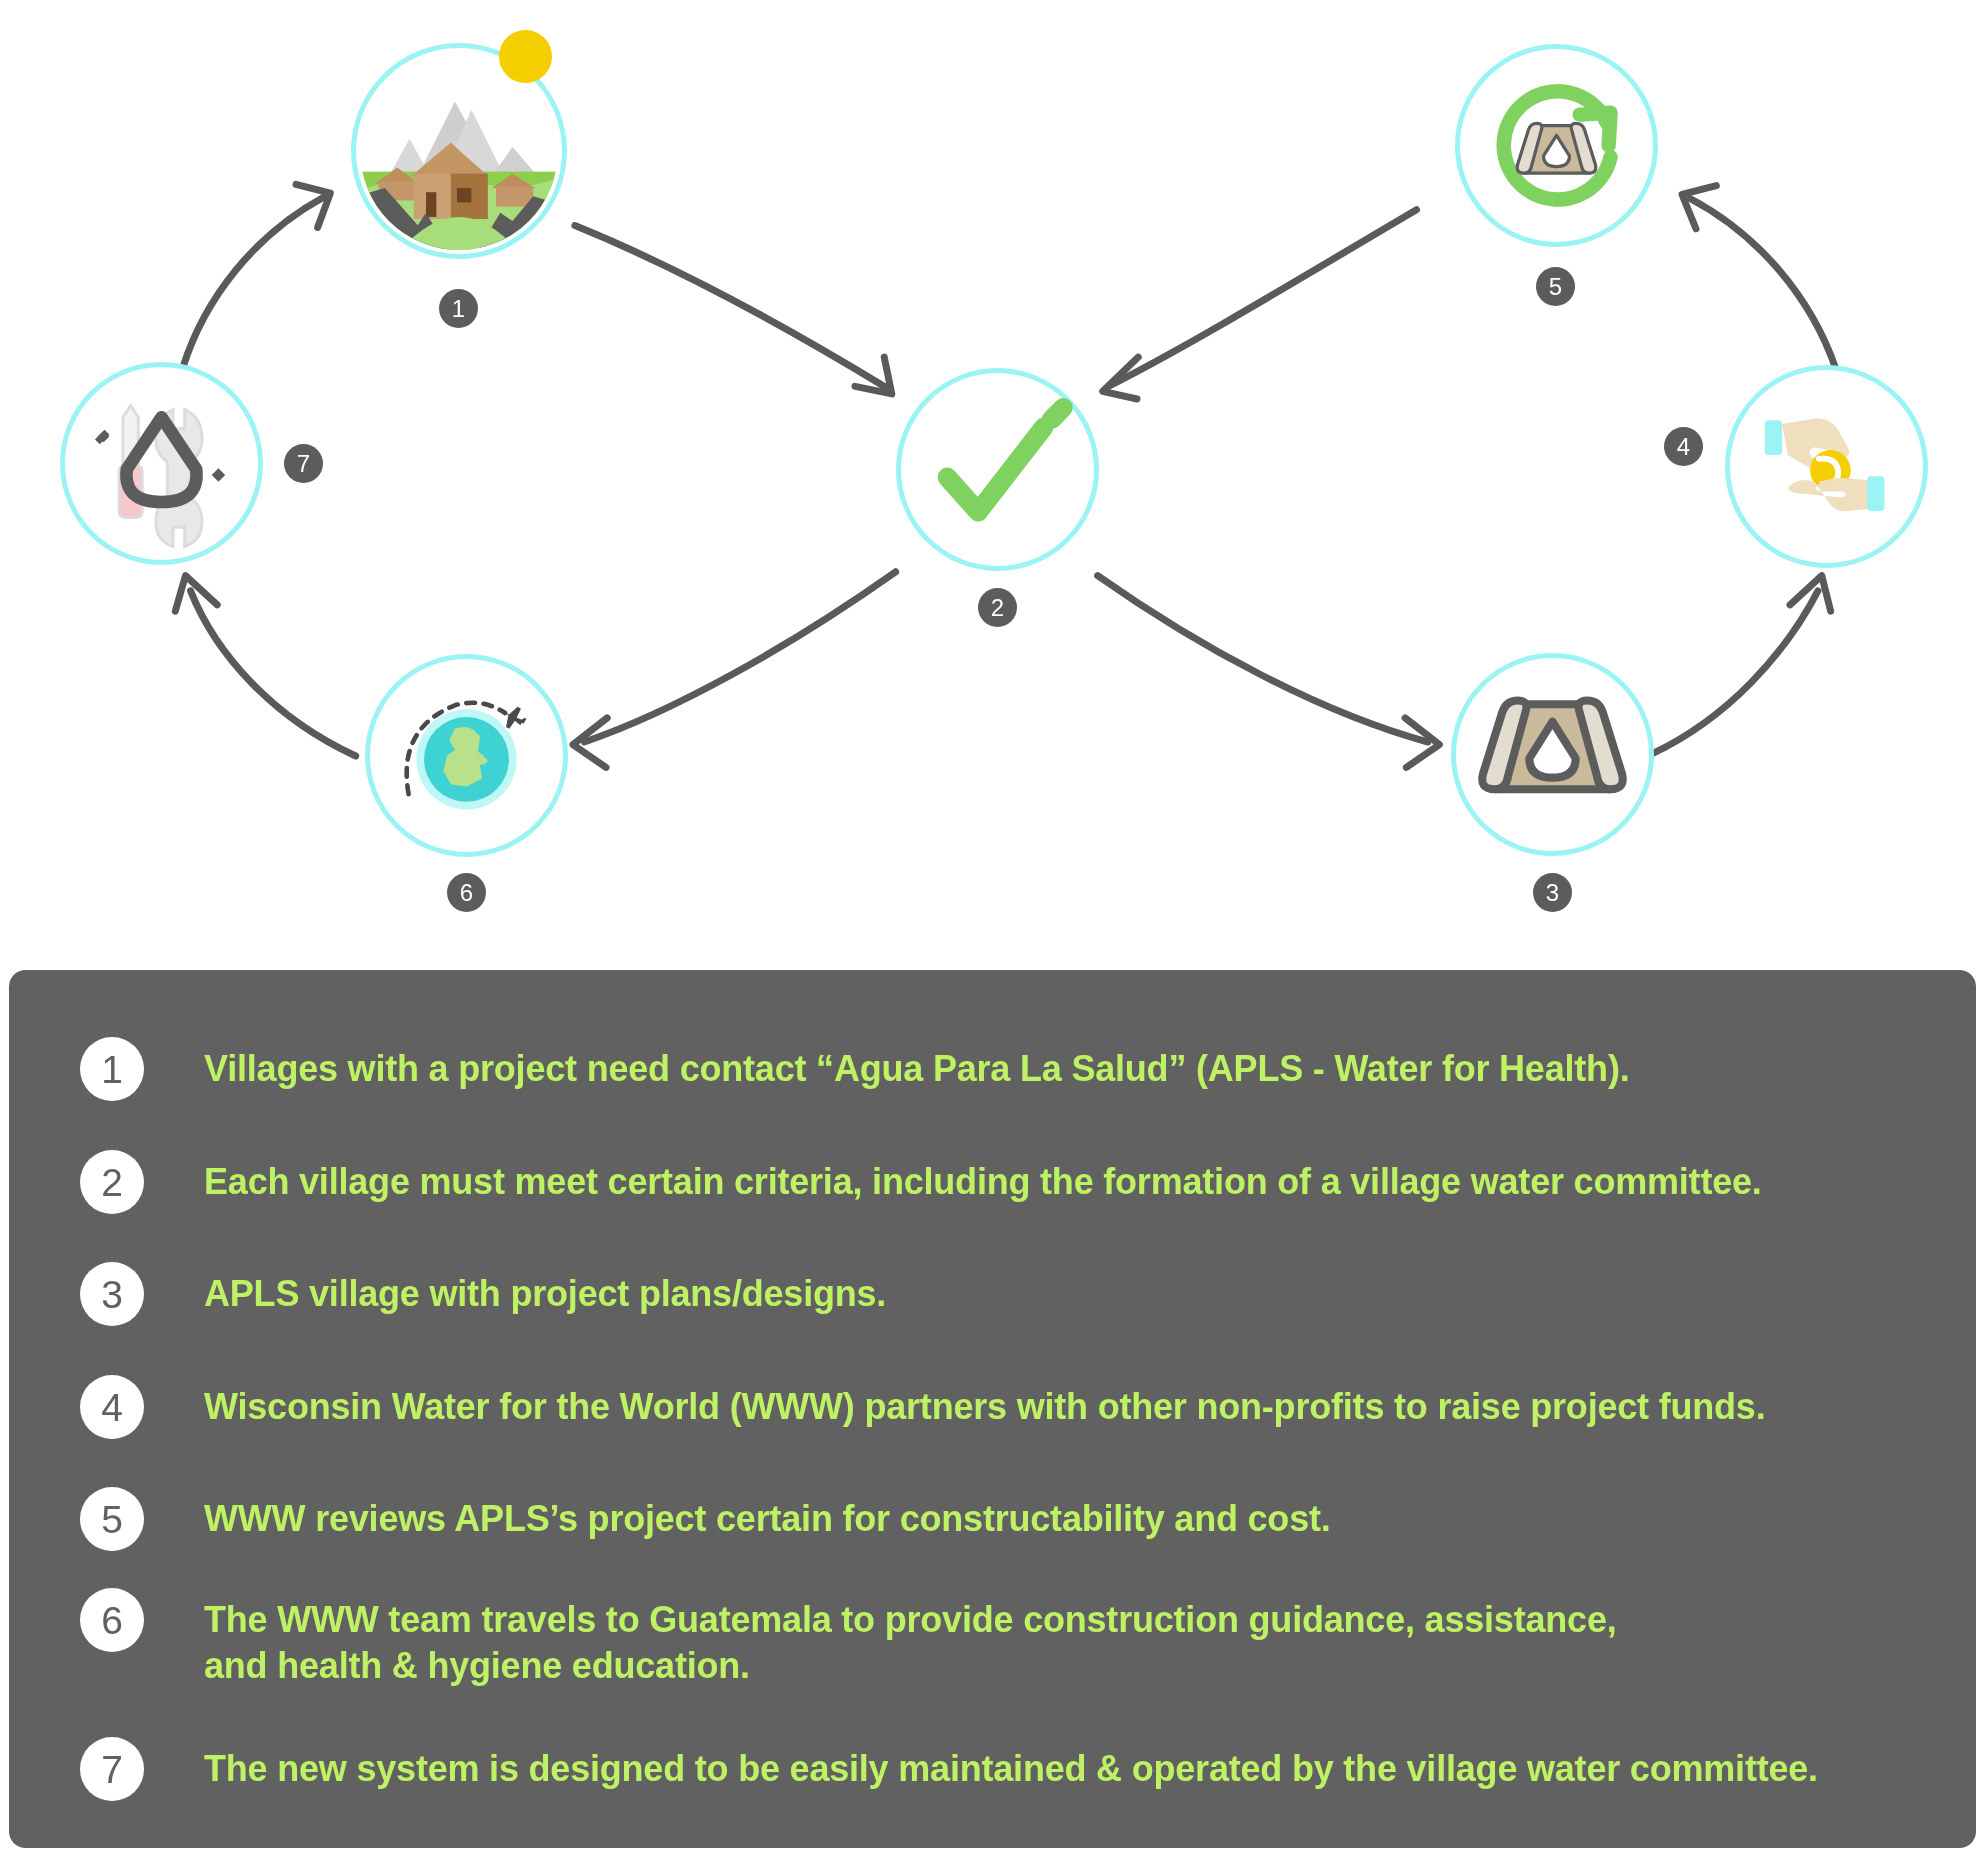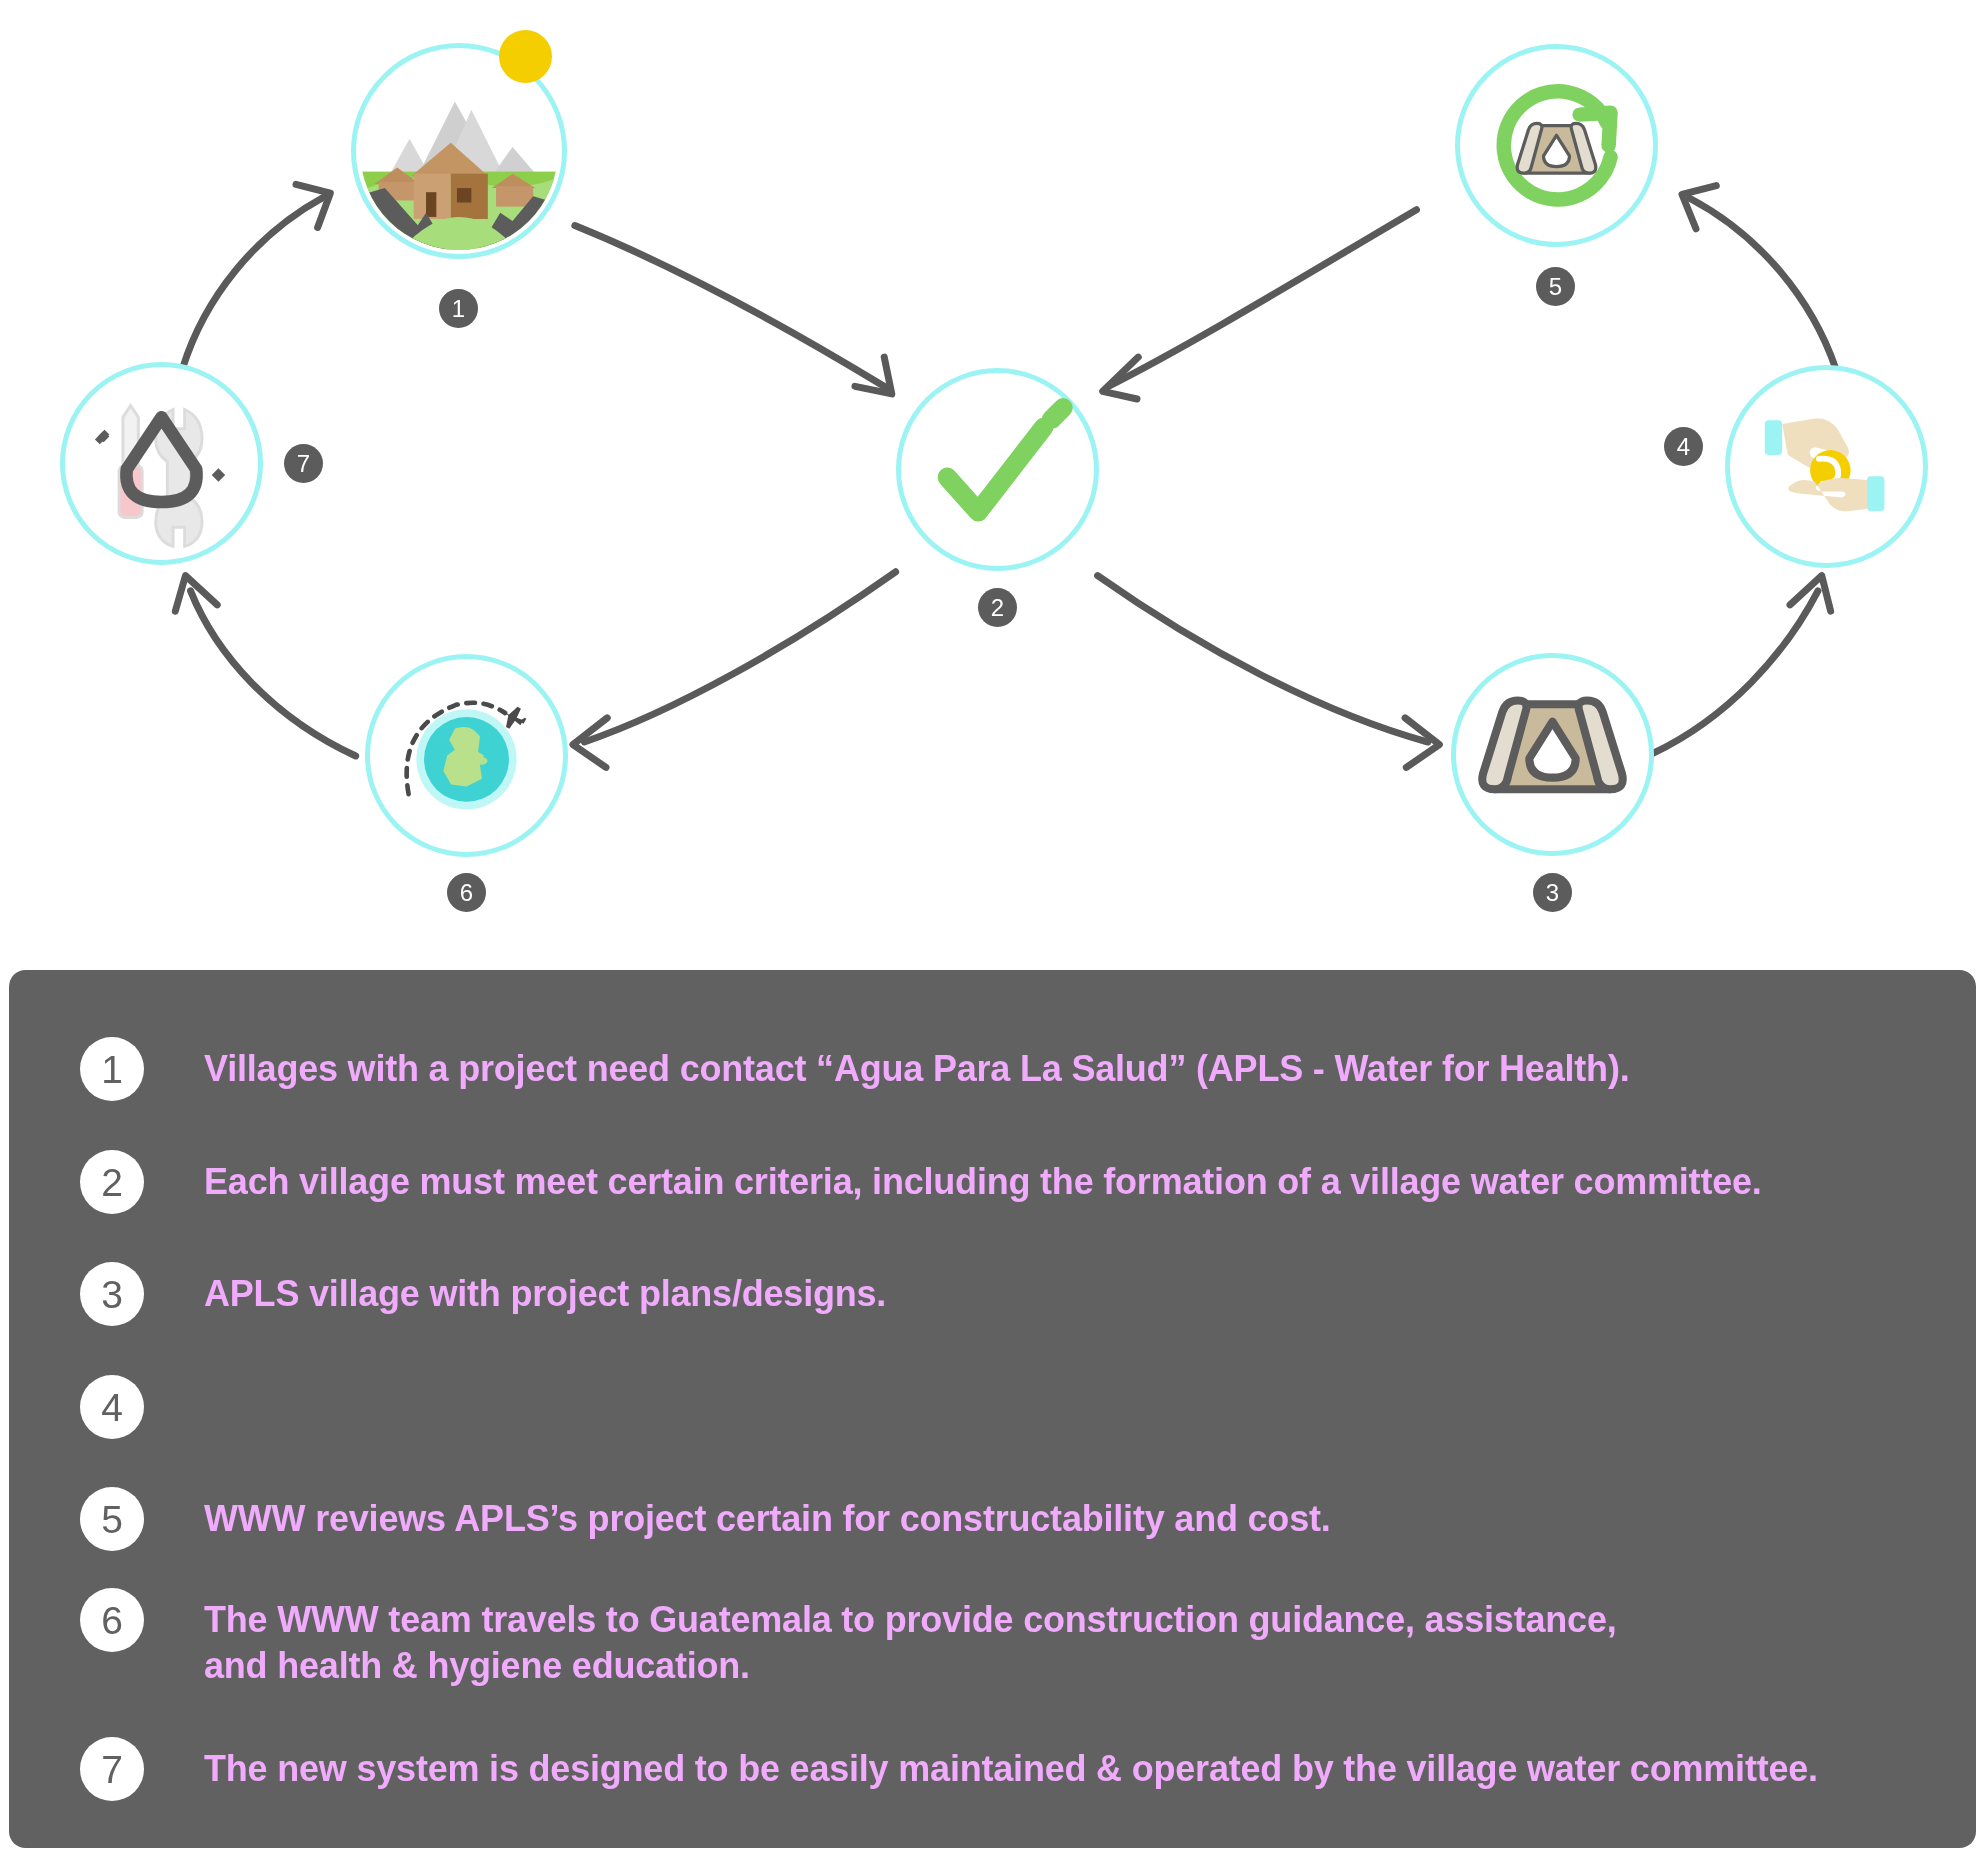--- a/index.html
+++ b/index.html
@@ -83,21 +83,21 @@
     font-size: 39px;
     font-weight: 400;
     display: flex;
     align-items: center;
     justify-content: center;
     line-height: 1;
     margin-top: -9px;
   }
   .legend-text {
     margin-left: 60px;
-    color: #f0abfc;
+    color: #bef264;
     font-size: 36px;
     font-weight: bold;
     line-height: 1.28;
     letter-spacing: -0.2px;
     white-space: pre-line;
     font-family: "Liberation Sans", sans-serif;
   }
 </style>
 </head>
 <body>
@@ -317,20 +317,21 @@
       <div class="legend-text">Each village must meet certain criteria, including the formation of a village water committee.</div>
     </div>
 
     <div class="legend-row" style="top:301px;">
       <div class="legend-badge">3</div>
       <div class="legend-text">APLS village with project plans/designs.</div>
     </div>
 
     <div class="legend-row" style="top:414px;">
       <div class="legend-badge">4</div>
+      <div class="legend-text">Wisconsin Water for the World (WWW) partners with other non-profits to raise project funds.</div>
     </div>
 
     <div class="legend-row" style="top:526px;">
       <div class="legend-badge">5</div>
       <div class="legend-text">WWW reviews APLS’s project certain for constructability and cost.</div>
     </div>
 
     <div class="legend-row" style="top:627px;">
       <div class="legend-badge">6</div>
       <div class="legend-text">The WWW team travels to Guatemala to provide construction guidance, assistance,

